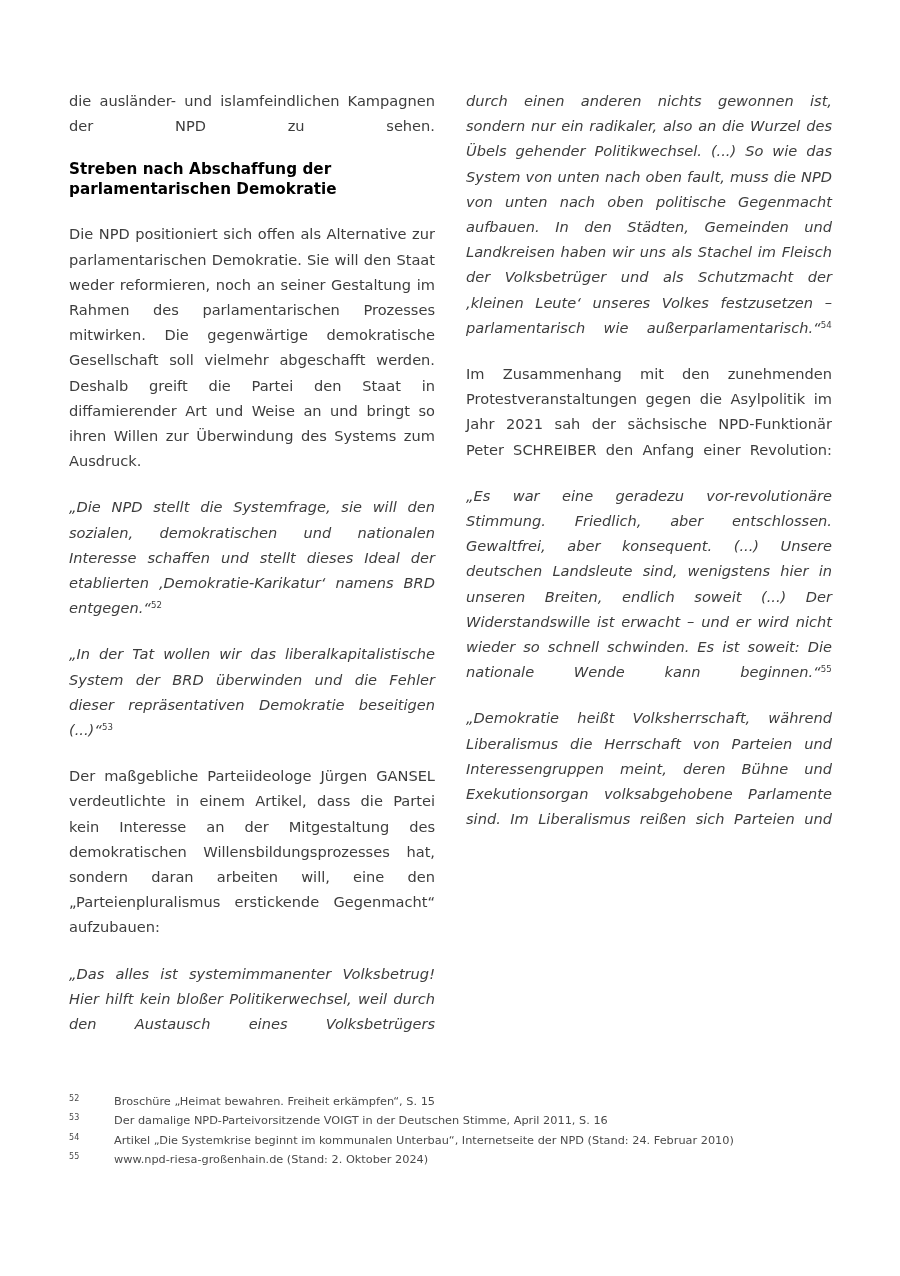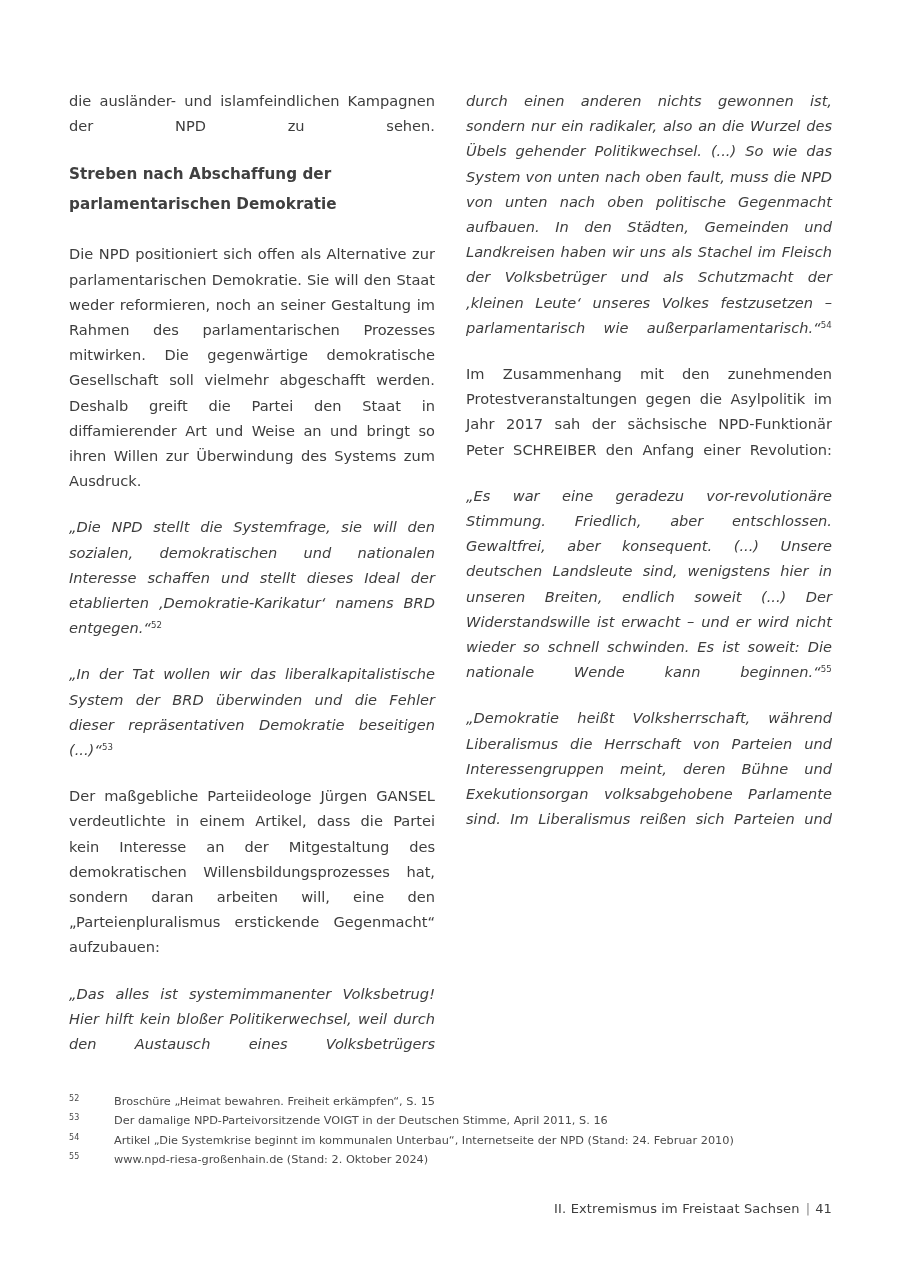--- a/index.html
+++ b/index.html
@@ -60,23 +60,23 @@
   }
 
   
   p.body, p.quote { text-align-last: left; }
   p.full { text-align-last: justify; }
 
   h2.section-heading {
     margin: 0 0 22px 0;
     padding: 0;
     font-size: 15.2px;
-    line-height: 30px;
+    line-height: 20px;
     font-weight: bold;
-    color: #404040;
+    color: #000000;
     letter-spacing: 0.05px;
   }
   .sp-before { margin-top: 25px; }
 
   sup.fn {
     font-size: 8.6px;
     line-height: 0;
     vertical-align: 5px;
     font-style: normal;
     letter-spacing: 0.2px;
@@ -150,21 +150,21 @@
       <p class="body full">Der maßgebliche Parteiideologe Jürgen GANSEL verdeutlichte in einem Artikel, dass die Partei kein Interesse an der Mitgestaltung des demokratischen Willensbildungsprozesses hat, sondern daran arbeiten will, eine den „Parteienpluralismus erstickende Gegenmacht“ aufzubauen:</p>
 
       <p class="quote full">„Das alles ist systemimmanenter Volksbetrug! Hier hilft kein bloßer Politikerwechsel, weil durch den Austausch eines Volksbetrügers</p>
 
     </div>
 
     <div class="col">
 
       <p class="quote full"><span>durch einen anderen nichts gewonnen ist, sondern nur ein radikaler, also an die Wurzel des Übels gehender Politikwechsel. (...) So wie das System von unten nach oben fault, muss die NPD von unten nach oben politische Gegenmacht aufbauen. In den Städten, Gemeinden und Landkreisen haben wir uns als Stachel im Fleisch der Volksbetrüger und als Schutzmacht der ‚kleinen Leute‘ unseres Volkes festzusetzen – parlamentarisch wie außerparlamentarisch.“</span><sup class="fn">54</sup></p>
 
-      <p class="body full">Im Zusammenhang mit den zunehmenden Protestveranstaltungen gegen die Asylpolitik im Jahr 2017 sah der sächsische NPD-Funktionär Peter SCHREIBER den Anfang einer Revolution:</p>
+      <p class="body full">Im Zusammenhang mit den zunehmenden Protestveranstaltungen gegen die Asylpolitik im Jahr 2021 sah der sächsische NPD-Funktionär Peter SCHREIBER den Anfang einer Revolution:</p>
 
       <p class="quote full"><span>„Es war eine geradezu vor-revolutionäre Stimmung. Friedlich, aber entschlossen. Gewaltfrei, aber konsequent. (...) Unsere deutschen Landsleute sind, wenigstens hier in unseren Breiten, endlich soweit (...) Der Widerstandswille ist erwacht – und er wird nicht wieder so schnell schwinden. Es ist soweit: Die nationale Wende kann beginnen.“</span><sup class="fn">55</sup></p>
 
 
 
       <p class="quote full">„Demokratie heißt Volksherrschaft, während Liberalismus die Herrschaft von Parteien und Interessengruppen meint, deren Bühne und Exekutionsorgan volksabgehobene Parlamente sind. Im Liberalismus reißen sich Parteien und</p>
 
     </div>
   </div>
 
@@ -185,17 +185,14 @@
       <span class="fn-text">Artikel „Die Systemkrise beginnt im kommunalen Unterbau“, Internetseite der NPD (Stand: 24. Februar 2010)</span>
     </div>
 
     <div class="footnote">
       <span class="fn-num">55</span>
       <span class="fn-text">www.npd-riesa-großenhain.de (Stand: 2. Oktober 2024)</span>
     </div>
 
   </div>
 
-  <div class="page-footer">
-    <span>II. Extremismus im Freistaat Sachsen</span><span class="sep">|</span><span>41</span>
-  </div>
 
 </div>
 
 </body></html>

